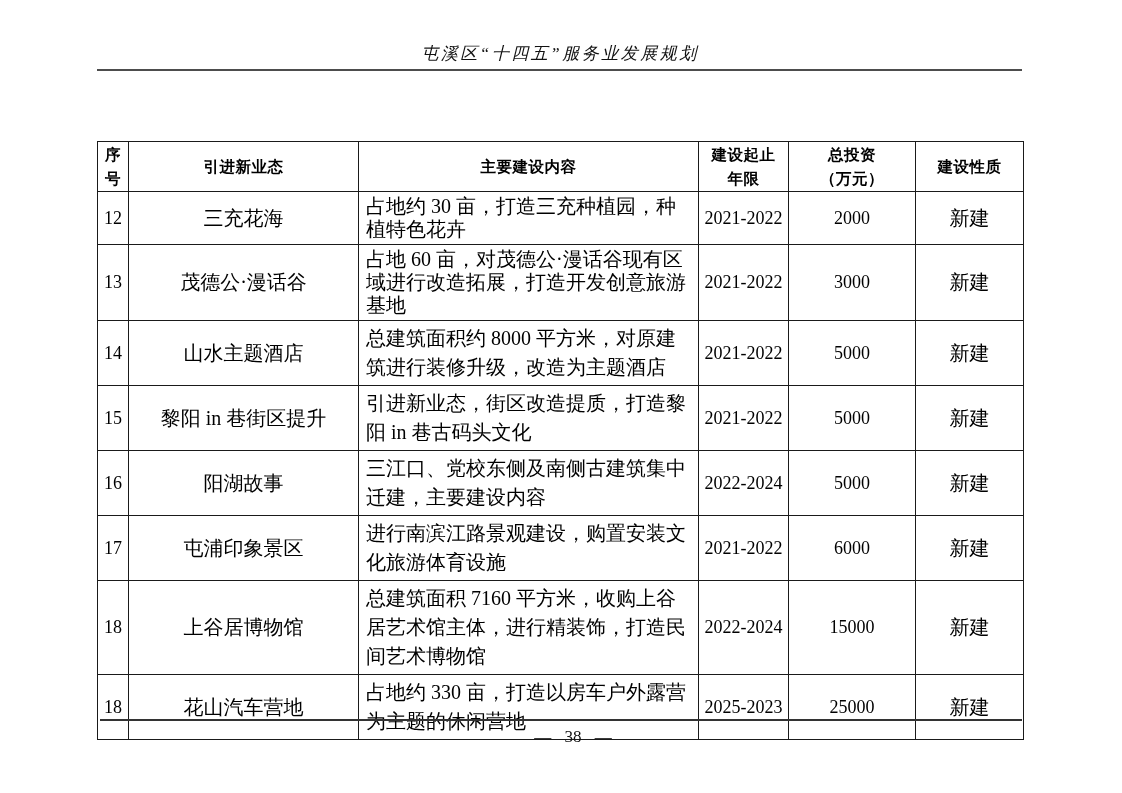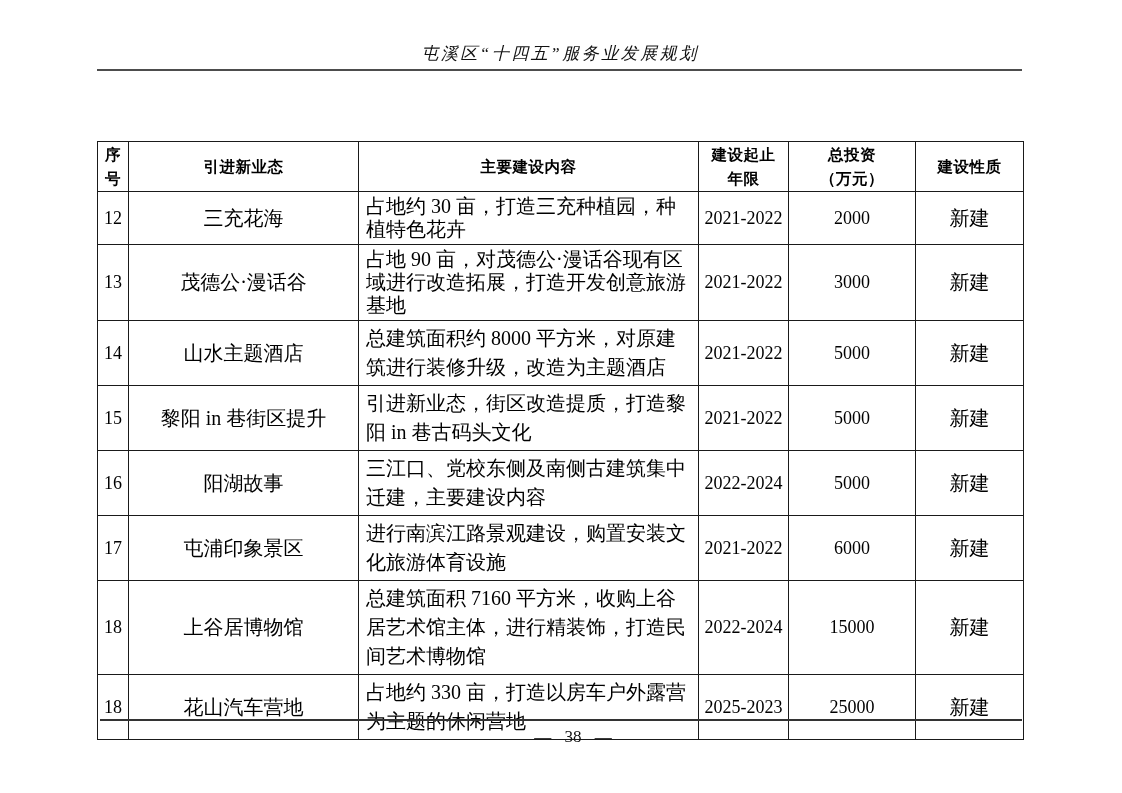--- a/index.html
+++ b/index.html
@@ -132,21 +132,21 @@
         <td class="cell-no">12</td>
         <td class="cell-name">三充花海</td>
         <td class="cell-content">占地约 30 亩，打造三充种植园，种植特色花卉</td>
         <td class="cell-years">2021-2022</td>
         <td class="cell-invest">2000</td>
         <td class="cell-nature">新建</td>
       </tr>
       <tr class="r-h48">
         <td class="cell-no">13</td>
         <td class="cell-name">茂德公·漫话谷</td>
-        <td class="cell-content">占地 90 亩，对茂德公·漫话谷现有区域进行改造拓展，打造开发创意旅游基地</td>
+        <td class="cell-content">占地 60 亩，对茂德公·漫话谷现有区域进行改造拓展，打造开发创意旅游基地</td>
         <td class="cell-years">2021-2022</td>
         <td class="cell-invest">3000</td>
         <td class="cell-nature">新建</td>
       </tr>
       <tr class="r-h64">
         <td class="cell-no">14</td>
         <td class="cell-name">山水主题酒店</td>
         <td class="cell-content">总建筑面积约 8000 平方米，对原建筑进行装修升级，改造为主题酒店</td>
         <td class="cell-years">2021-2022</td>
         <td class="cell-invest">5000</td>

